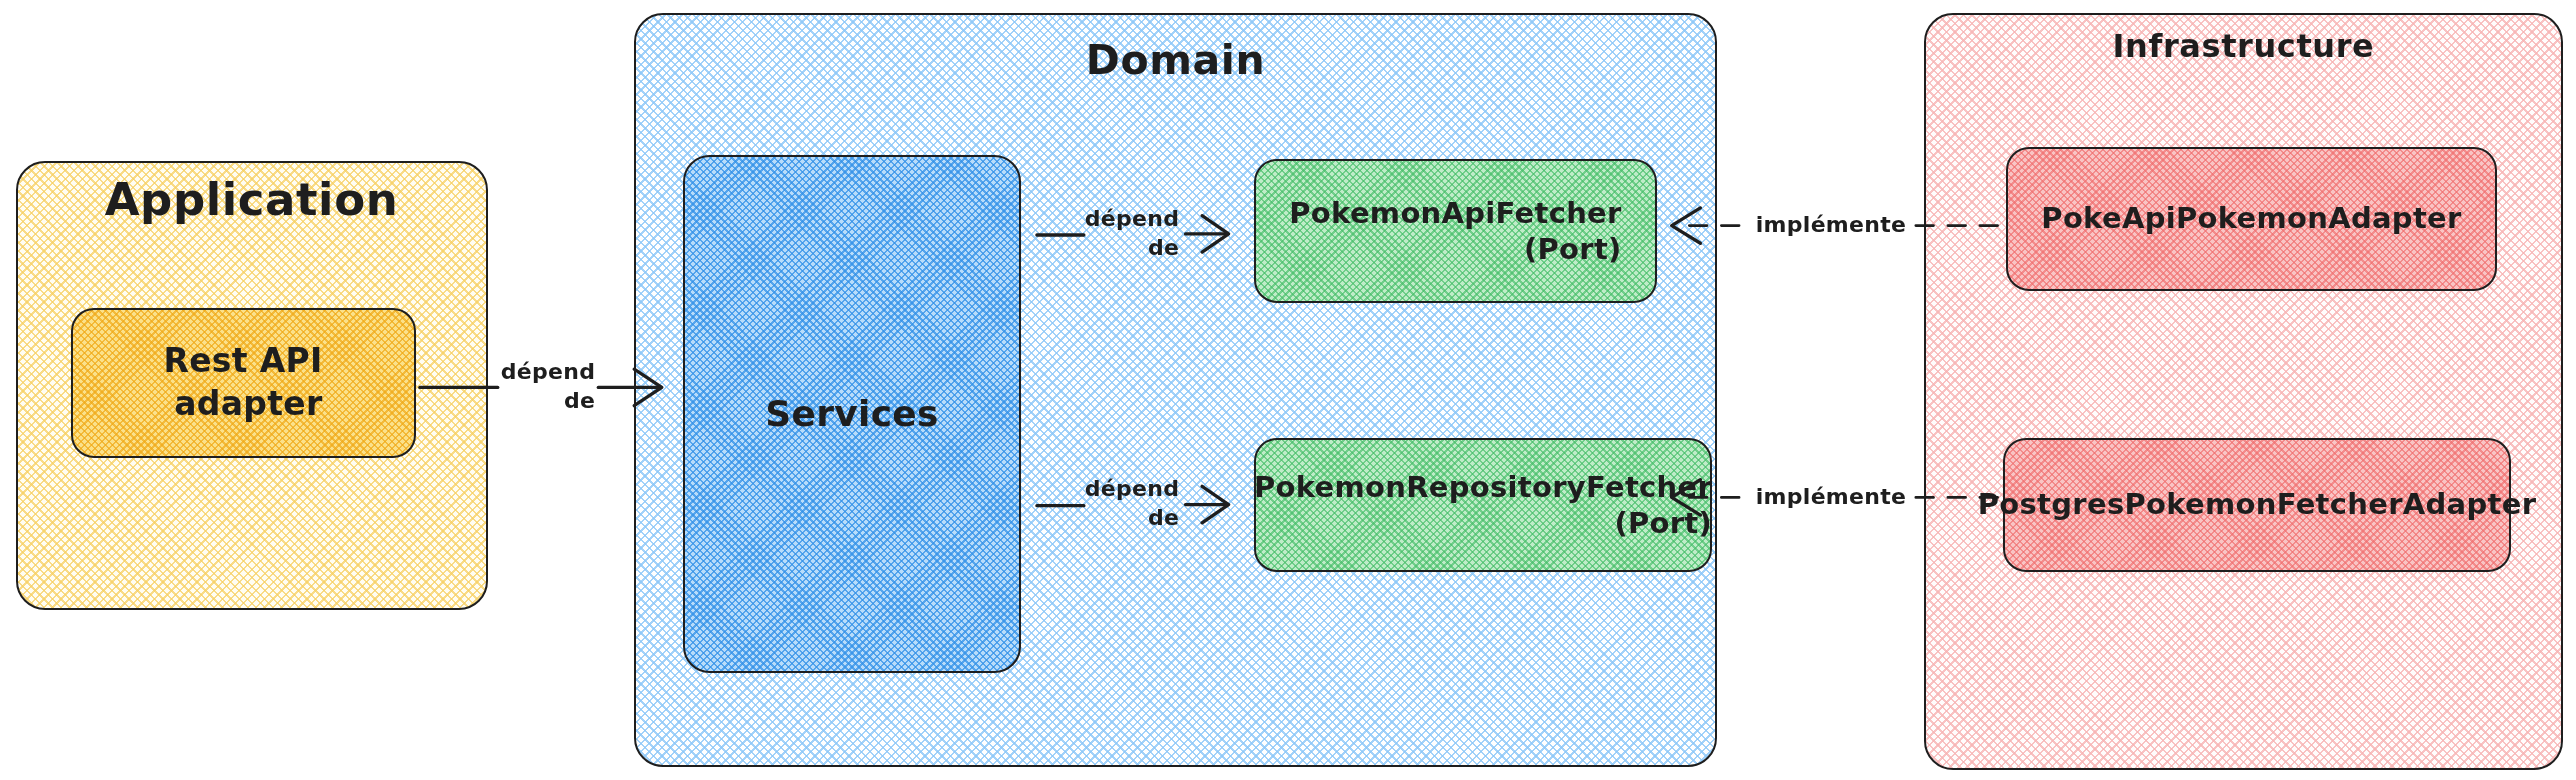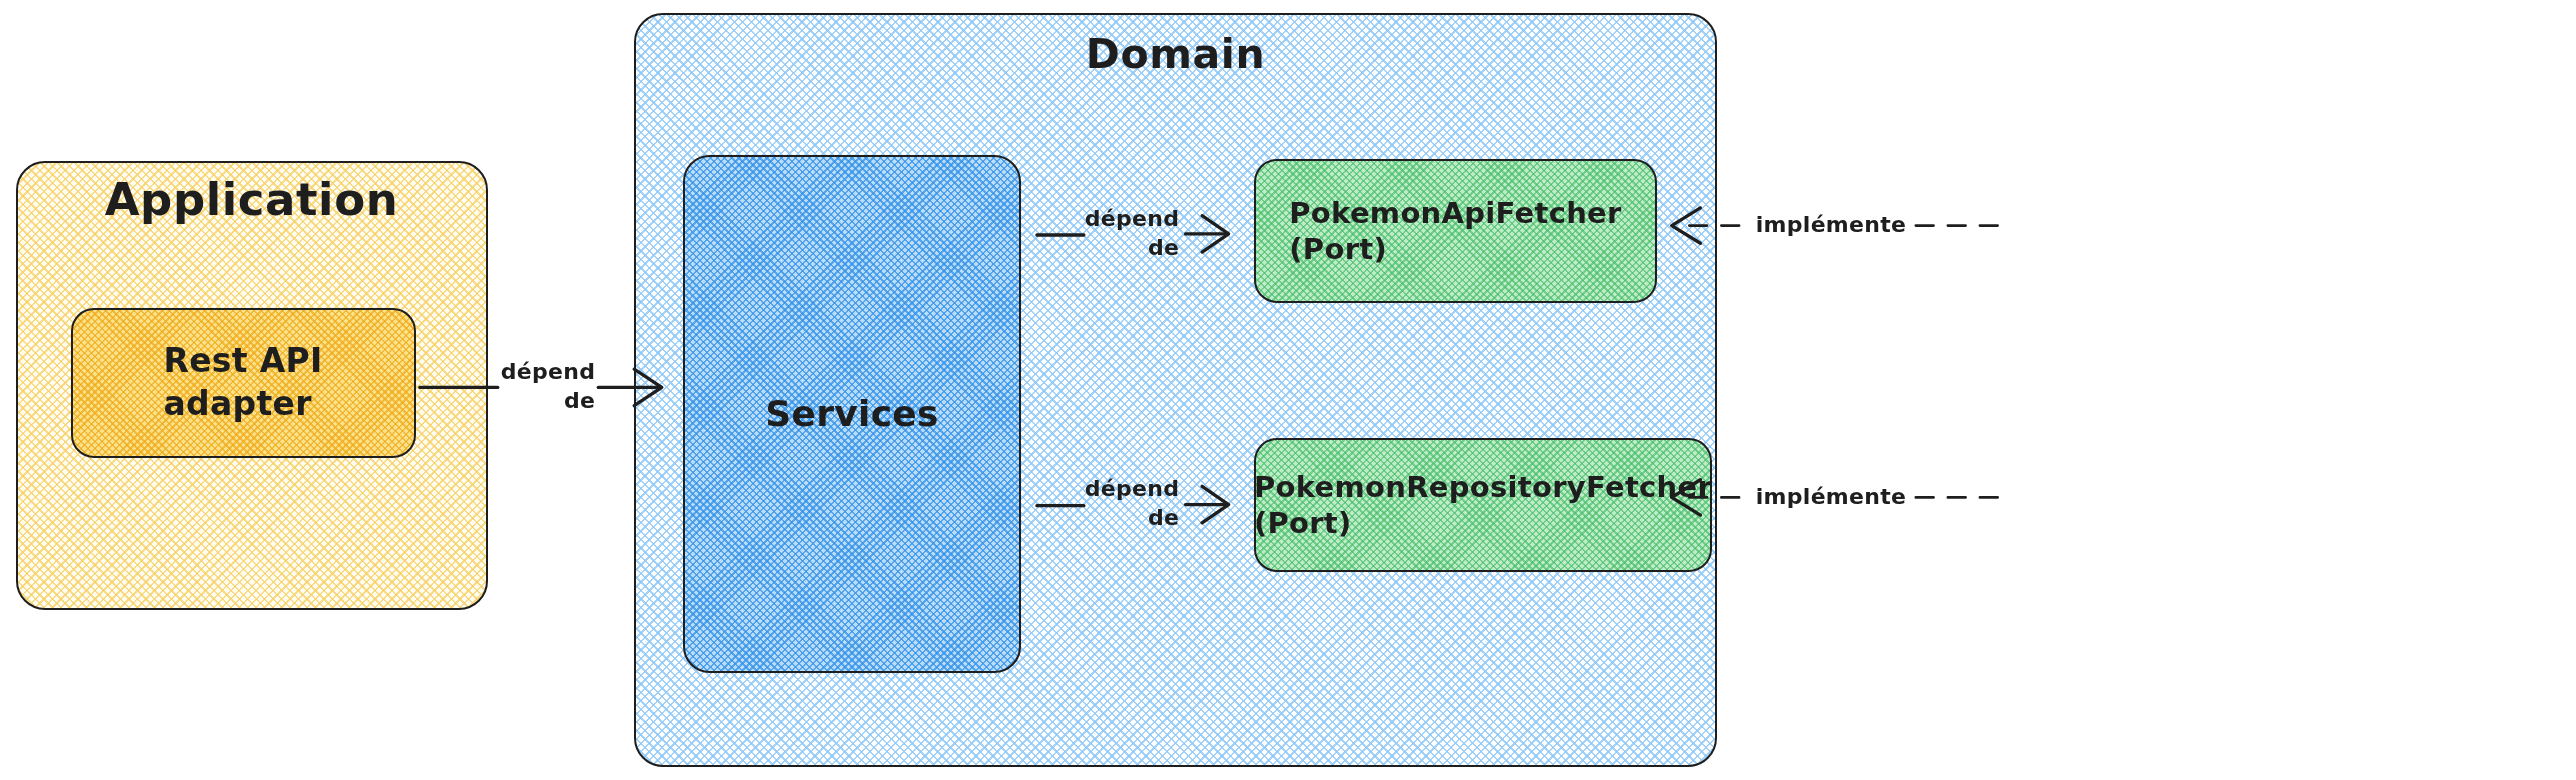--- a/index.html
+++ b/index.html
@@ -22,21 +22,21 @@
     border-radius: 29px;
   }
   .node {
     position: absolute;
     box-sizing: border-box;
     border: 2.2px solid #1e1e1e;
     border-radius: 23px;
     display: flex;
     align-items: center;
     justify-content: center;
-    text-align: left;
+    text-align: right;
   }
   .hatch {
     background-image:
       repeating-linear-gradient(45deg,  var(--hc) 0 1.7px, transparent 1.7px 6px),
       repeating-linear-gradient(-45deg, var(--hc) 0 1.7px, transparent 1.7px 6px);
   }
   .hatch-dense {
     background-image:
       repeating-linear-gradient(45deg,  var(--hc) 0 1.7px, transparent 1.7px 5px),
       repeating-linear-gradient(-45deg, var(--hc) 0 1.7px, transparent 1.7px 5px);
@@ -50,21 +50,21 @@
   .red-node     { --hc: rgba(240,110,110,0.65); background-color: #f9c4c4; }
 
   .container-title {
     position: absolute;
     left: 0; right: 0;
     text-align: center;
     font-weight: 600;
     letter-spacing: 0.6px;
   }
   .title-app   { top: 10px;  font-size: 45px; }
-  .title-dom   { top: 15px;  font-size: 41px; }
+  .title-dom   { top: 21px;  font-size: 41px; }
   .title-infra { top: 12px;  font-size: 32px; }
 
   .node-label {
     white-space: pre-line;
     font-weight: 600;
     line-height: 1.3;
     letter-spacing: 0.3px;
   }
   .label-rest     { font-size: 33px; }
   .label-services { font-size: 36px; }
@@ -121,20 +121,29 @@
     <div class="node hatch-dense green-node" style="left:618px; top:144px; width:403px; height:144px;">
       <div class="node-label label-port">PokemonApiFetcher
 (Port)</div>
     </div>
     <div class="node hatch-dense green-node" style="left:618px; top:423px; width:458px; height:134px;">
       <div class="node-label label-port">PokemonRepositoryFetcher
 (Port)</div>
     </div>
   </div>
 
+  <div class="container hatch infra-outer" style="left:1924px; top:13.3px; width:639px; height:757px;">
+    <div class="container-title title-infra">Infrastructure</div>
+    <div class="node hatch-dense red-node" style="left:80px; top:132px; width:491px; height:144px;">
+      <div class="node-label label-adapter">PokeApiPokemonAdapter</div>
+    </div>
+    <div class="node hatch-dense red-node" style="left:77px; top:423px; width:508px; height:134px;">
+      <div class="node-label label-adapter">PostgresPokemonFetcherAdapter</div>
+    </div>
+  </div>
 
   <svg id="edges-svg" viewBox="0 0 4663 1413">
     
     <g>
       <path class="edge-line" d="M760 701 H901"></path>
       <path class="edge-line" d="M1083 701 H1192"></path>
       <path class="edge-line" d="M1148 668 L1198 701 L1148 734"></path>
     </g>
     
     <g>

